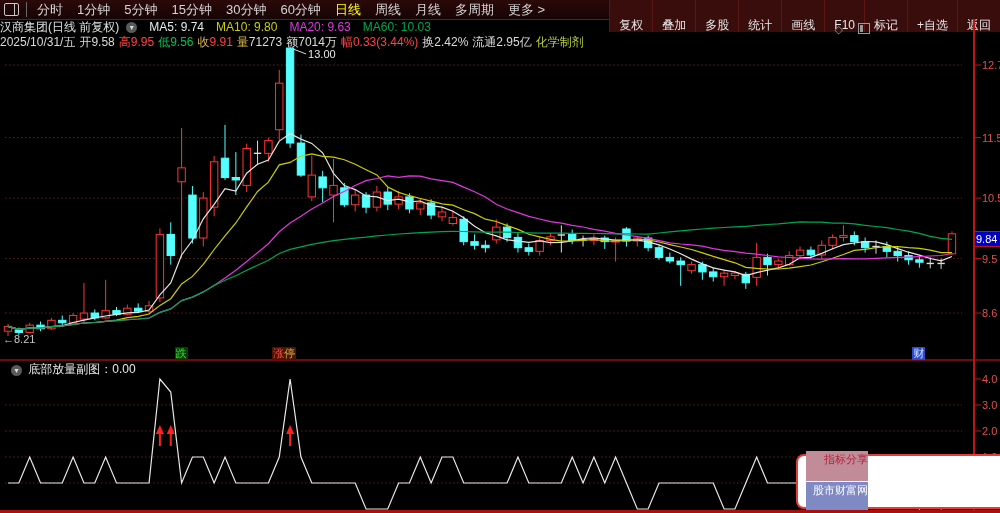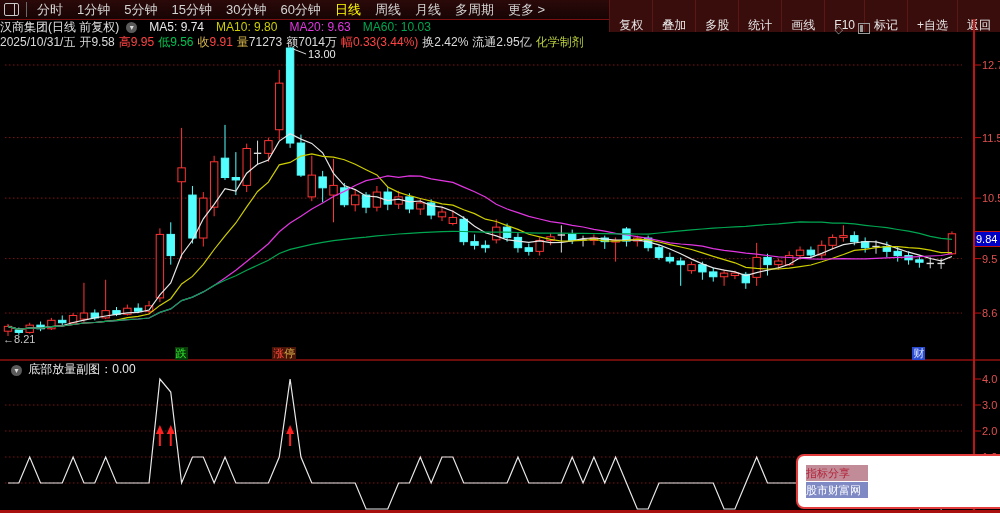--- a/index.html
+++ b/index.html
@@ -36,21 +36,21 @@
             font-size:11px;line-height:14px;text-align:left;padding-left:1px;z-index:20;
             border-top:1px solid #c01414;border-bottom:1px solid #c01414;}
   #subLabel{position:absolute;left:8px;top:363px;height:13px;font-size:12px;line-height:13px;color:#e8e8e8;z-index:9;white-space:nowrap;}
   
   #watermark{position:absolute;left:796px;top:454px;width:212px;height:55px;background:#ffffff;
              border:2px solid #e23c3c;border-radius:8px;z-index:30;display:flex;align-items:center;
              box-sizing:border-box;padding:2px 2px 2px 8px;}
   #wm-left{width:132px;}
   #wm-title{font-size:20px;font-weight:bold;color:#e02f3f;letter-spacing:1px;text-shadow:1px 1px 0 #b9a6e0;}
   #wm-url{font-family:"Liberation Serif","DejaVu Serif",serif;font-size:12px;color:#cc2f3f;letter-spacing:.5px;margin-top:1px;}
-  .wm-badge{width:62px;height:16px;font-size:11px;line-height:16px;text-align:left;margin:1px 0;}
+  .wm-badge{width:62px;height:30px;font-size:11px;line-height:16px;text-align:right;margin:1px 0;}
   #wm-badge1{background:#c18b97;color:#b3233a;}
   #wm-badge2{background:#7f8ac5;color:#ffffff;}
 </style>
 </head>
 <body>
 
 <div id="app">
 
   <div id="toolbar">
     <span class="win-icon"></span>

